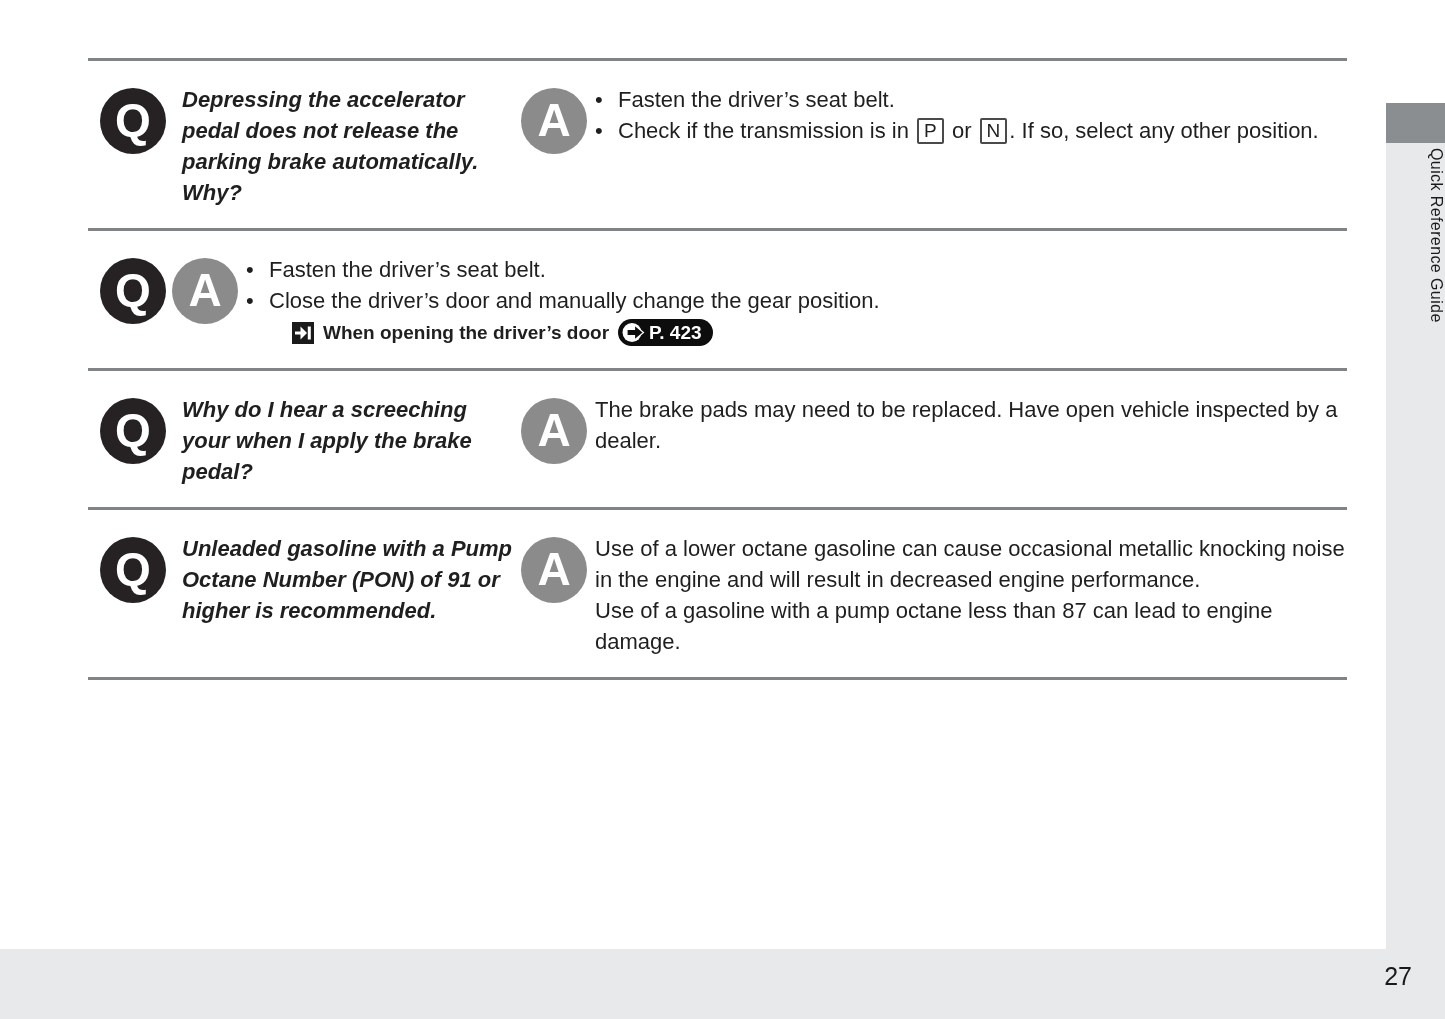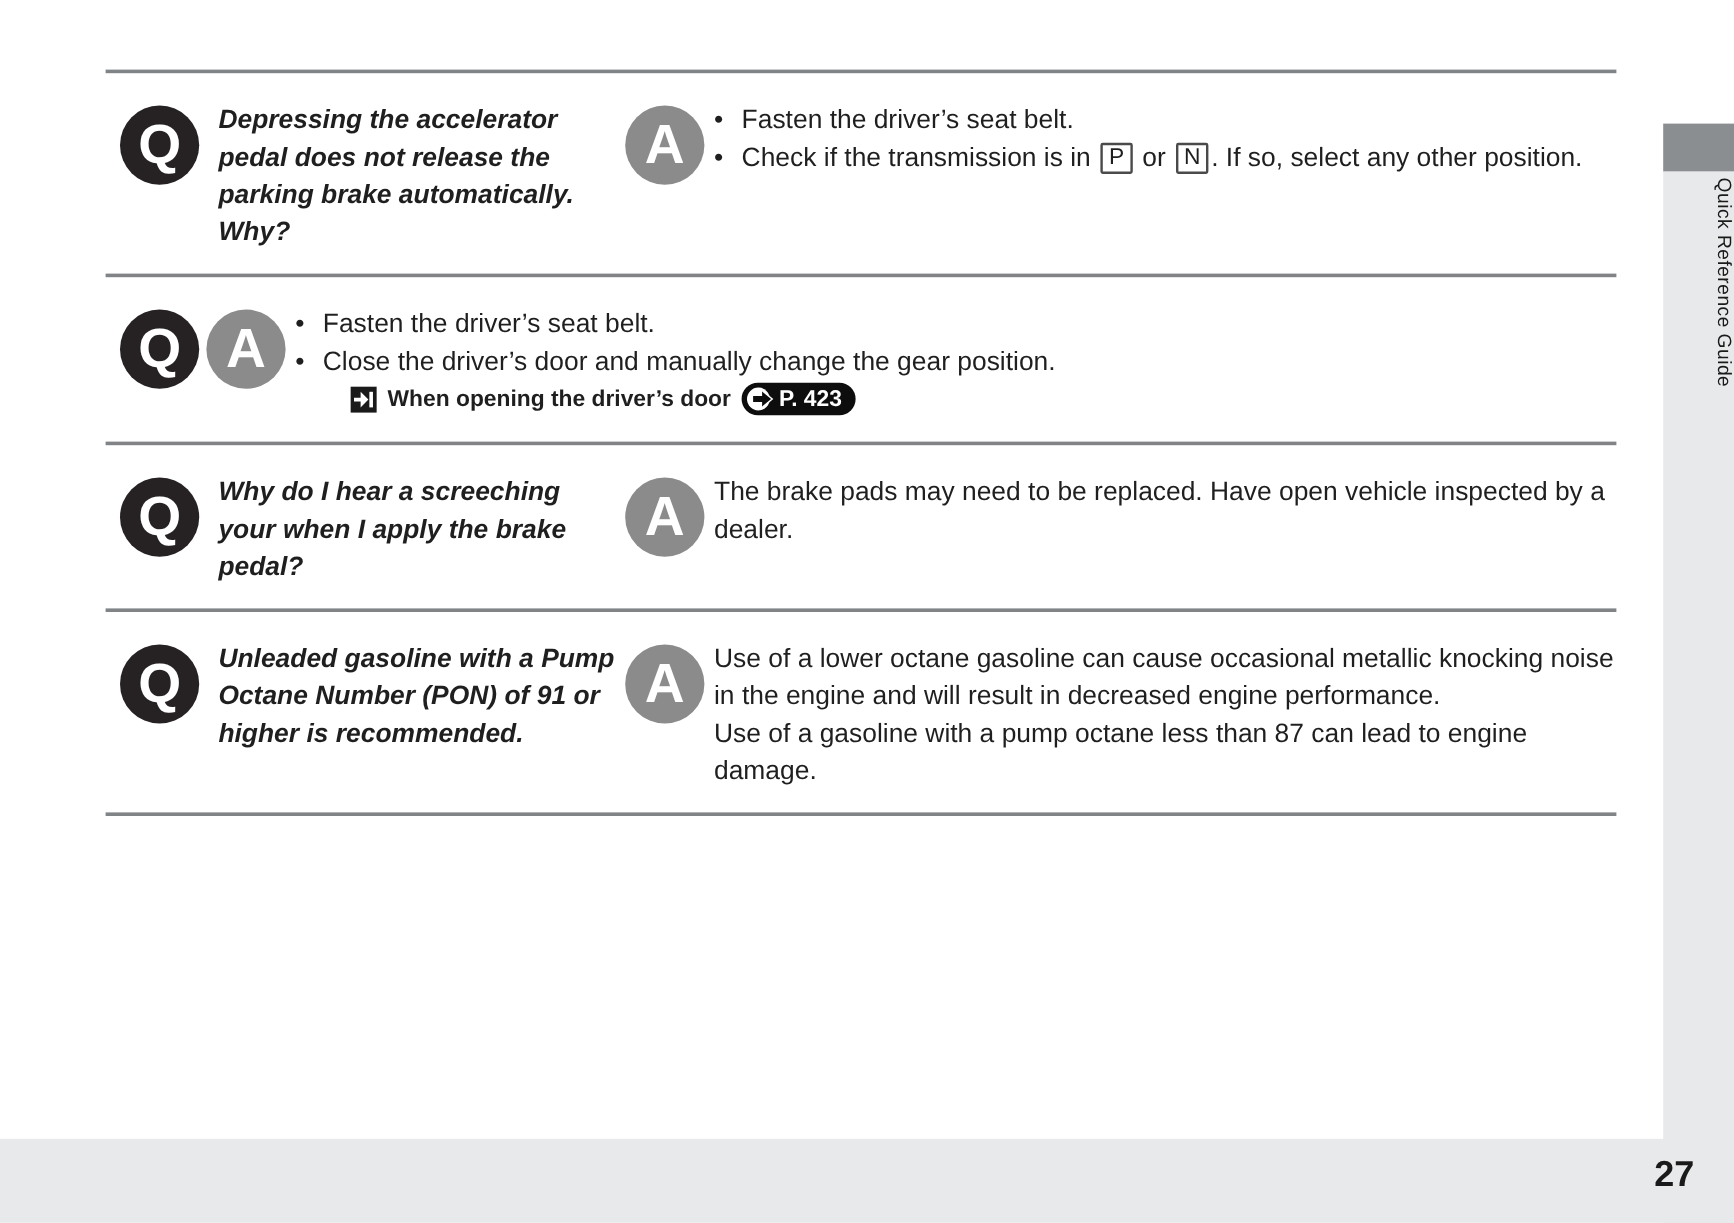--- a/index.html
+++ b/index.html
@@ -140,23 +140,22 @@
     left:0;
     right:0;
     bottom:0;
     height:70px;
     background:var(--band);
   }
   .page-number{
     position:absolute;
     right:33px;
     top:13px;
-    font-size:30px;
+    font-size:25px;
     color:#1a1a1a;
-    font-weight:bold;
   }
 </style>
 </head>
 <body>
 
 <main class="content">
     <div class="divider"></div>
   <section class="qa-section">
     <div class="badge q-badge">
       <span>Q</span>

